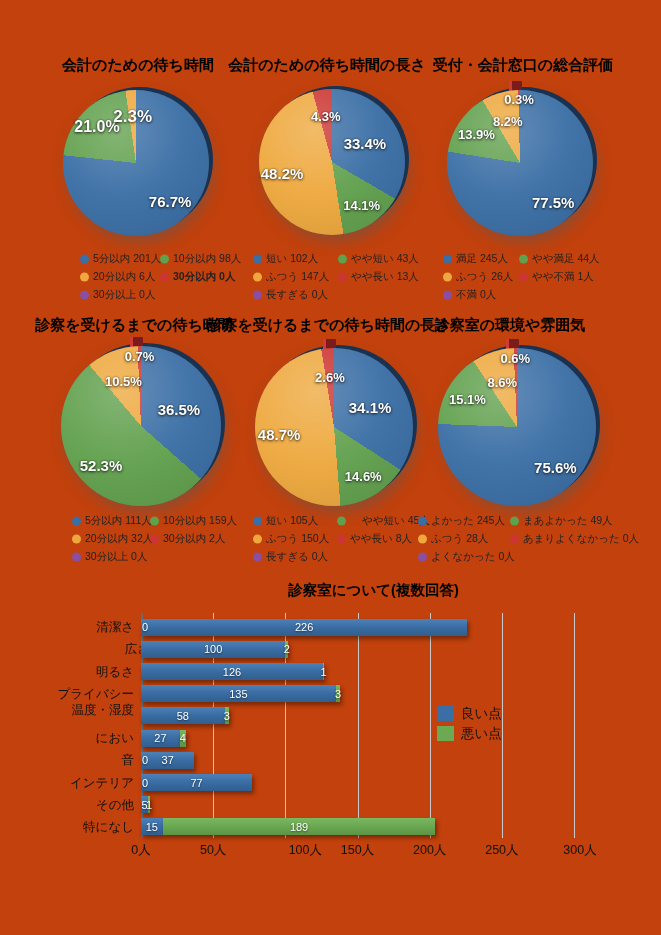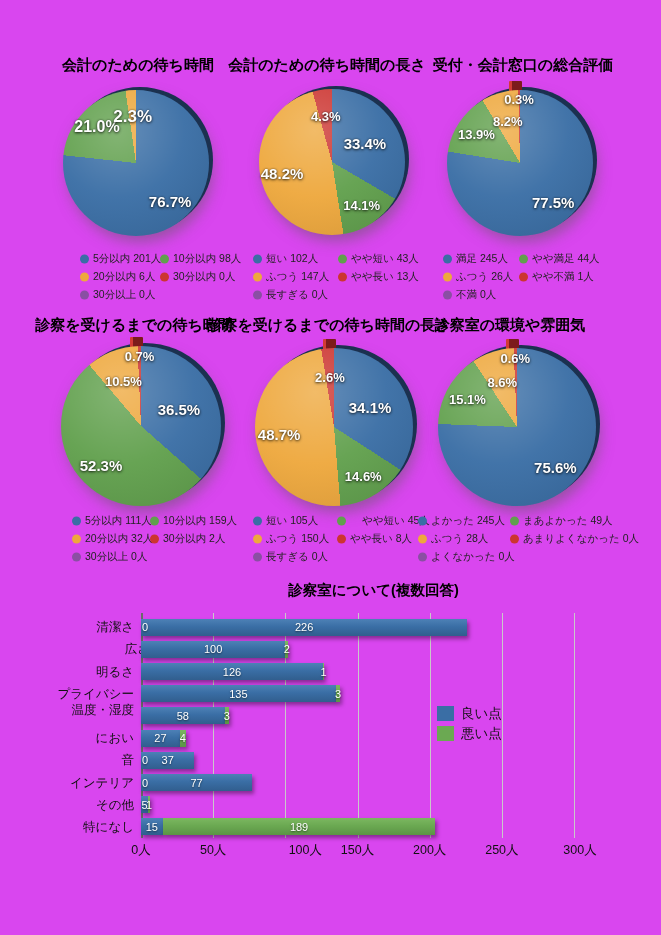--- a/index.html
+++ b/index.html
@@ -1,16 +1,16 @@
 <!DOCTYPE html>
 <html><head>
 <meta charset="utf-8">
 <style>
   html,body{margin:0;padding:0;background:#fff;}
-  .page{position:relative;width:661px;height:935px;background:#d946ef;overflow:hidden;
+  .page{position:relative;width:661px;height:935px;background:#c2410c;overflow:hidden;
         font-family:"Liberation Sans","DejaVu Sans",sans-serif;}
   .abs{position:absolute;}
   .pie-title{font-weight:bold;font-size:15px;color:#000;white-space:nowrap;transform:translateX(-50%);}
   .pie-rim{border-radius:50%;box-shadow:0 9px 14px rgba(90,90,90,0.5);}
   .pie-circle{border-radius:50%;}
   .pie-gloss{border-radius:50%;background:radial-gradient(circle at 38% 28%, rgba(255,255,255,0.22), rgba(255,255,255,0.04) 48%, rgba(0,0,0,0.10) 100%);}
   .pie-tab{border-radius:1px;}
   .pct-label{color:#fff;font-weight:bold;transform:translate(-50%,-50%);
              text-shadow:0 1px 3px rgba(0,0,0,0.75),0 0 2px rgba(0,0,0,0.4);white-space:nowrap;}
   .legend-bullet{width:9px;height:9px;border-radius:50%;transform:translateY(-50%);}
@@ -41,21 +41,21 @@
         <div class="pct-label abs" style="left: 170.153px; top: 201.01px; z-index: 4; font-size: 15px;">76.7%</div>
         <div class="pct-label abs" style="left: 97px; top: 126.542px; z-index: 4; font-size: 16px;">21.0%</div>
         <div class="pct-label abs" style="left: 132.68px; top: 117.13px; z-index: 4; font-size: 17px;">2.3%</div>
         <div class="legend-bullet abs" style="left: 80px; top: 259px; background: rgb(58, 110, 165);"></div>
         <div class="legend-label abs" style="left: 93px; top: 259px;">5分以内 201人</div>
         <div class="legend-bullet abs" style="left: 160px; top: 259px; background: rgb(97, 160, 77);"></div>
         <div class="legend-label abs" style="left: 173px; top: 259px;">10分以内 98人</div>
         <div class="legend-bullet abs" style="left: 80px; top: 277px; background: rgb(238, 168, 61);"></div>
         <div class="legend-label abs" style="left: 93px; top: 277px;">20分以内 6人</div>
         <div class="legend-bullet abs" style="left: 160px; top: 277px; background: rgb(204, 53, 49);"></div>
-        <div class="legend-label abs" style="left: 173px; top: 277px;">30分以内 0人</div>
+        <div class="legend-label abs" style="left: 173px; top: 277px; font-weight: bold;">30分以内 0人</div>
         <div class="legend-bullet abs" style="left: 80px; top: 295px; background: rgb(138, 79, 163);"></div>
         <div class="legend-label abs" style="left: 93px; top: 295px;">30分以上 0人</div>
       </div>
       <div class="abs">
         <div class="pie-title abs" style="left: 327px; top: 56px;">会計のための待ち時間の長さ</div>
         <div class="pie-rim abs" style="left: 263px; top: 86px; width: 146px; height: 146px; background: rgb(27, 49, 80); z-index: 0;"></div>
         <div class="pie-circle abs" style="left: 259px; top: 89px; width: 146px; height: 146px; background: conic-gradient(rgb(58, 110, 165) 0deg, rgb(58, 110, 165) 120.24deg, rgb(97, 160, 77) 120.24deg, rgb(97, 160, 77) 171deg, rgb(238, 168, 61) 171deg, rgb(238, 168, 61) 344.52deg, rgb(204, 53, 49) 344.52deg, rgb(204, 53, 49) 360deg); z-index: 2;"></div>
         <div class="pie-gloss abs" style="left: 259px; top: 89px; width: 146px; height: 146px; z-index: 3;"></div>
         <div class="pct-label abs" style="left: 364.914px; top: 143.089px; z-index: 4; font-size: 15px;">33.4%</div>
         <div class="pct-label abs" style="left: 361.68px; top: 205.378px; z-index: 4; font-size: 13px;">14.1%</div>

